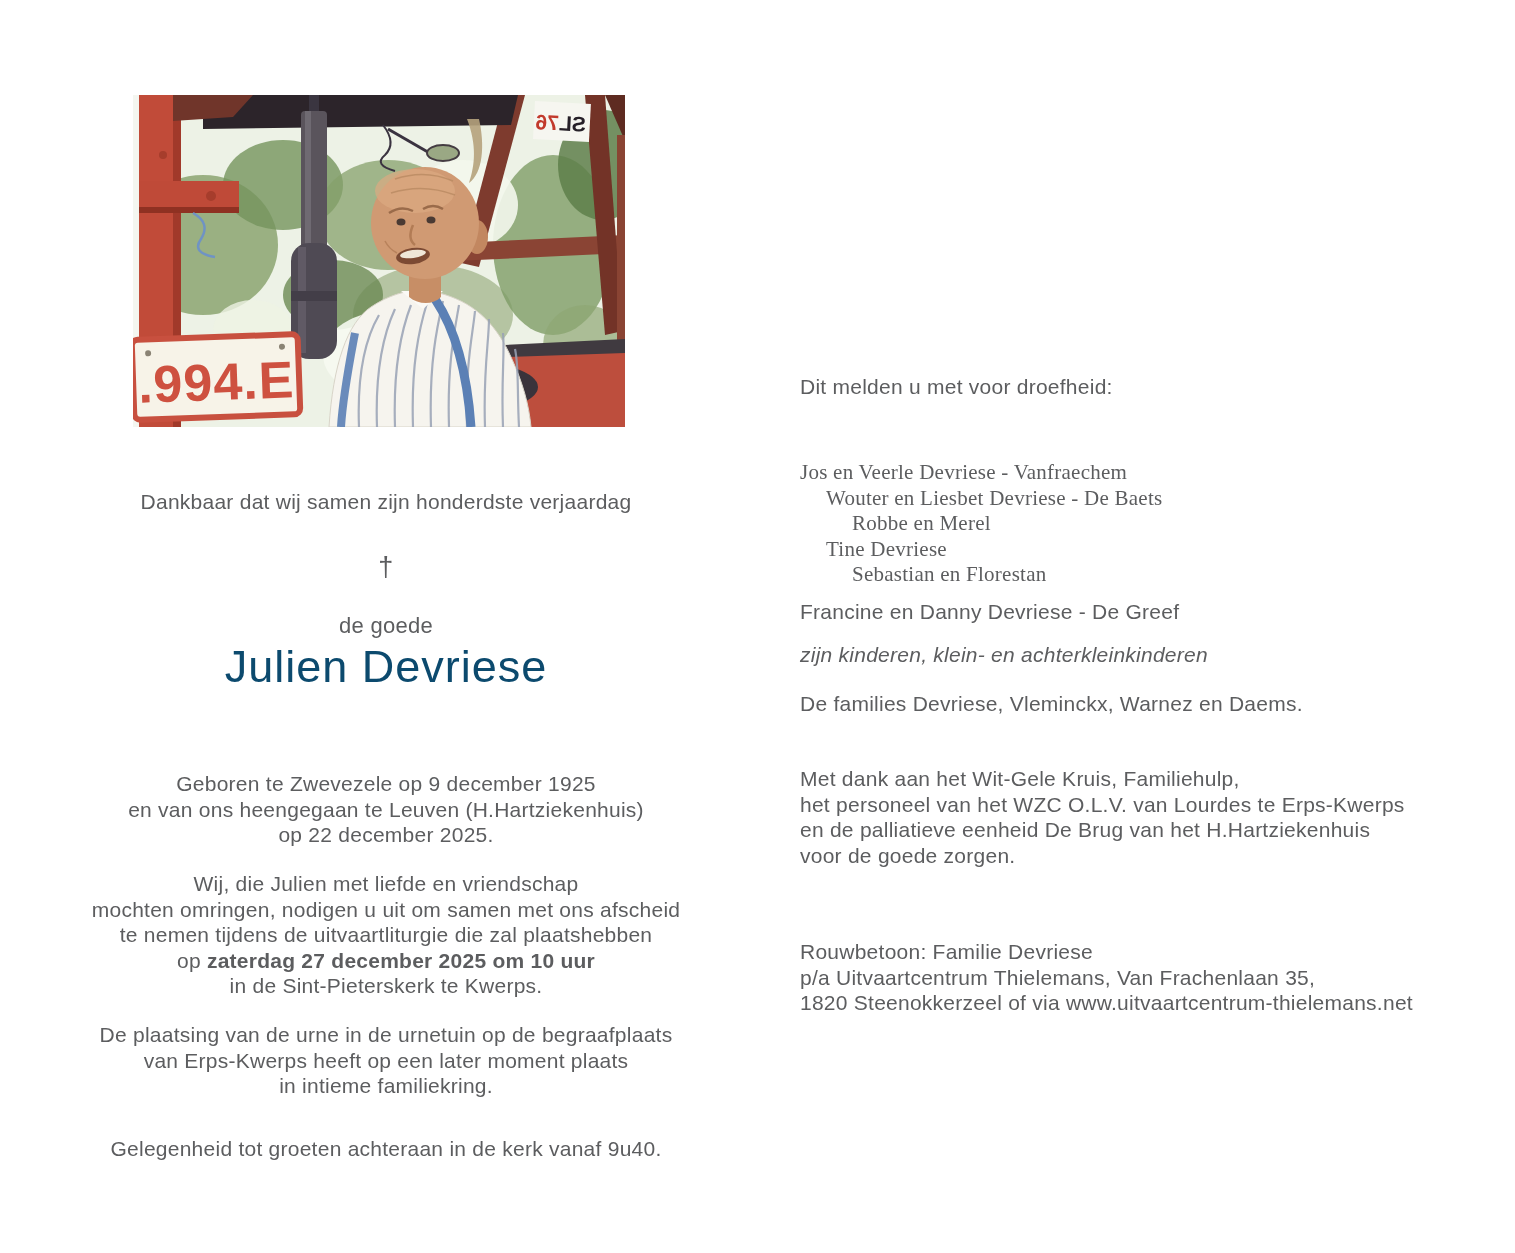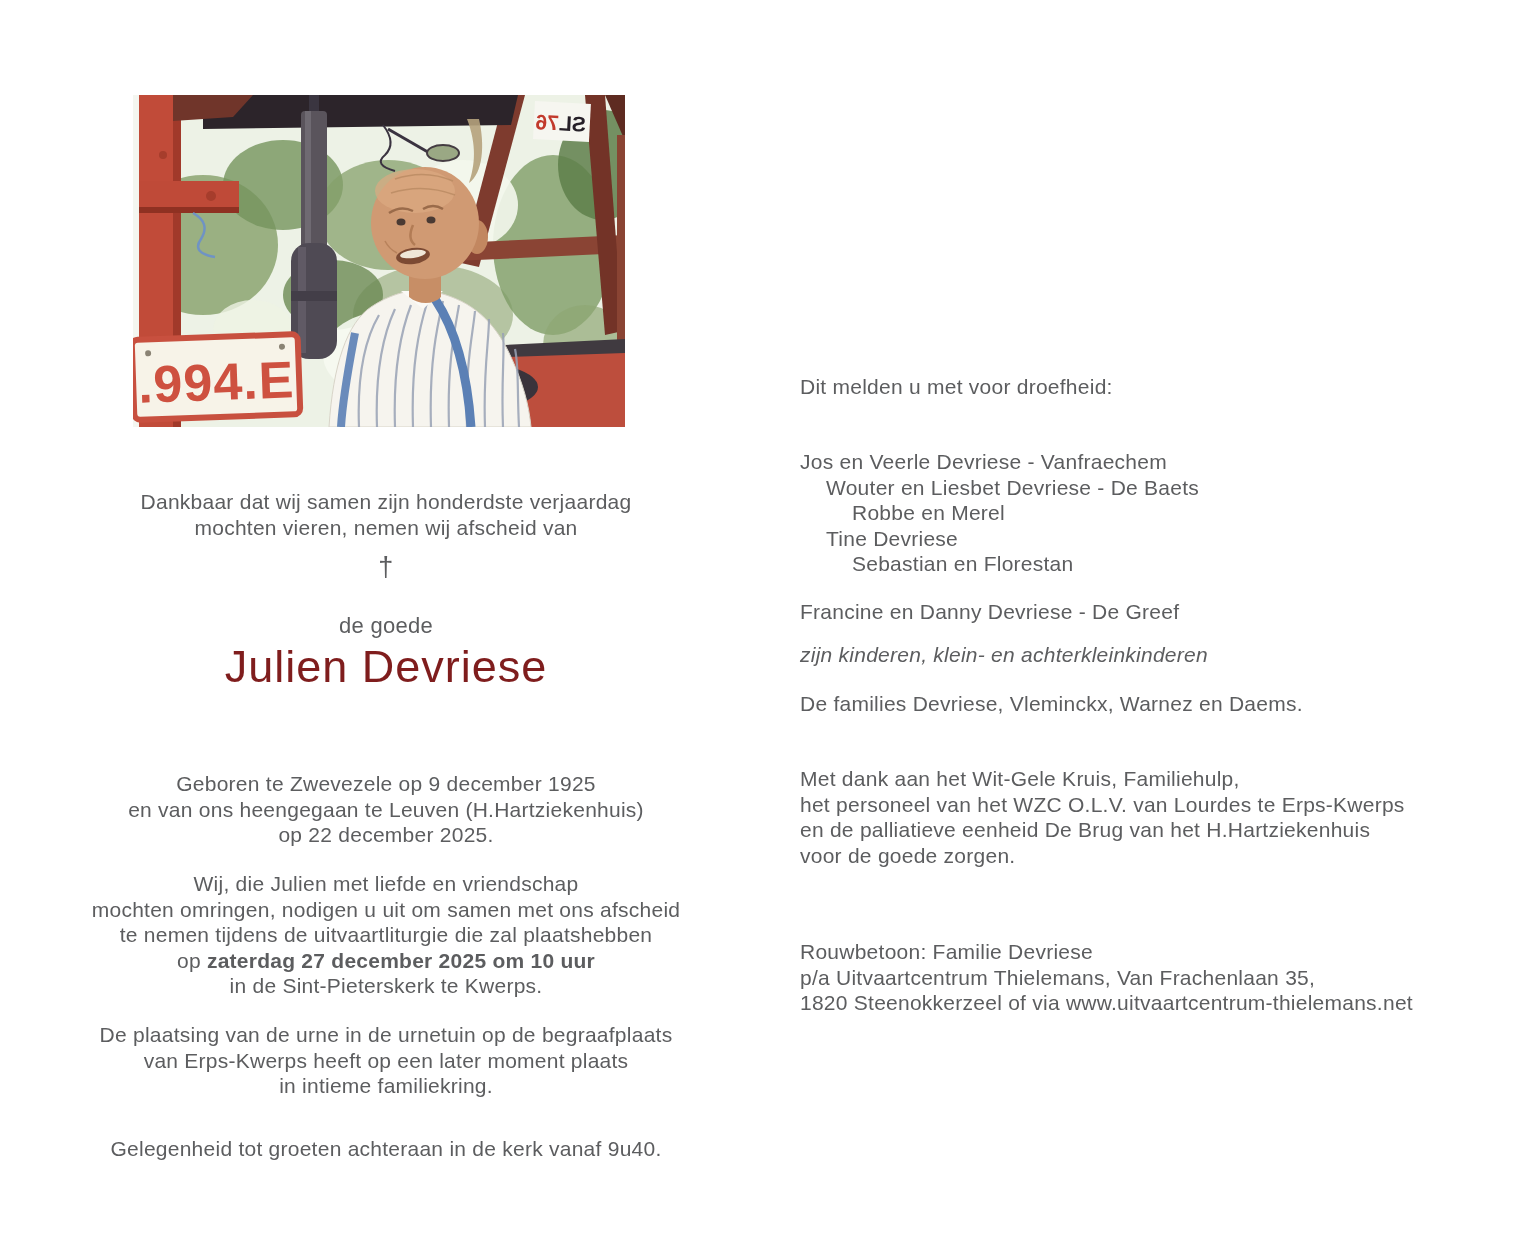--- a/index.html
+++ b/index.html
@@ -5,21 +5,21 @@
   html,body{margin:0;padding:0;background:#ffffff;}
   .card{
     position:relative;width:1515px;height:1253px;background:#ffffff;overflow:hidden;
     font-family:"Liberation Sans","DejaVu Sans",sans-serif;color:#5c5d5f;
   }
   .blk{position:absolute;font-size:21px;line-height:25.5px;letter-spacing:.25px;}
   .leftcol{left:40px;width:692px;text-align:center;}
   .rightcol{left:800px;width:660px;text-align:left;}
   .cross{font-size:27px;line-height:30px;}
   .salutation{font-size:22px;}
-  .deceased-name{font-size:45px;line-height:50px;letter-spacing:1px;color:#7f1d1d;}
+  .deceased-name{font-size:45px;line-height:50px;letter-spacing:1px;color:#0c4a6e;}
   .b{font-weight:bold;}
   .descendants{font-style:italic;text-align:left;}
   .ind0{padding-left:0;}
   .ind1{padding-left:26px;}
   .ind2{padding-left:52px;}
   .photo{position:absolute;left:133px;top:95px;width:492px;height:332px;}
 </style>
 </head>
 <body>
 
@@ -128,21 +128,20 @@
       <rect x="0" y="0" width="56" height="38" fill="#f6f6f0"></rect>
       <g transform="translate(56,0) scale(-1,1)">
         <text x="4" y="28" font-size="21" font-weight="bold" fill="#262028">SL</text>
         <text x="31" y="28" font-size="21" font-weight="bold" fill="#c23a2c">76</text>
       </g>
     </g>
   </svg>
 
   <div class="blk leftcol" style="top:489px;">
     <div>Dankbaar dat wij samen zijn honderdste verjaardag</div>
-    <div>mochten vieren, nemen wij afscheid van</div>
   </div>
 
   <div class="blk leftcol cross" style="top:552px;">†</div>
 
   <div class="blk leftcol salutation" style="top:613px;">de goede</div>
 
   <div class="blk leftcol deceased-name" style="top:642px;">Julien Devriese</div>
 
 
   <div class="blk leftcol" style="top:771px;">
@@ -162,21 +161,21 @@
   <div class="blk leftcol" style="top:1022px;">
     <div>De plaatsing van de urne in de urnetuin op de begraafplaats</div>
     <div>van Erps-Kwerps heeft op een later moment plaats</div>
     <div>in intieme familiekring.</div>
   </div>
 
   <div class="blk leftcol" style="top:1128px;margin-top:8px;">Gelegenheid tot groeten achteraan in de kerk vanaf 9u40.</div>
 
   <div class="blk rightcol" style="top:374px;">Dit melden u met voor droefheid:</div>
 
-  <div class="blk rightcol" style="top:449px;">
+  <div class="blk rightcol" style="top:460px;font-family:Liberation Serif, serif;">
     <div class="ind0">Jos en Veerle Devriese - Vanfraechem</div>
     <div class="ind1">Wouter en Liesbet Devriese - De Baets</div>
     <div class="ind2">Robbe en Merel</div>
     <div class="ind1">Tine Devriese</div>
     <div class="ind2">Sebastian en Florestan</div>
   </div>
 
   <div class="blk rightcol" style="top:599px;">Francine en Danny Devriese - De Greef</div>
 
   <div class="blk rightcol descendants" style="top:642px;">zijn kinderen, klein- en achterkleinkinderen</div>

